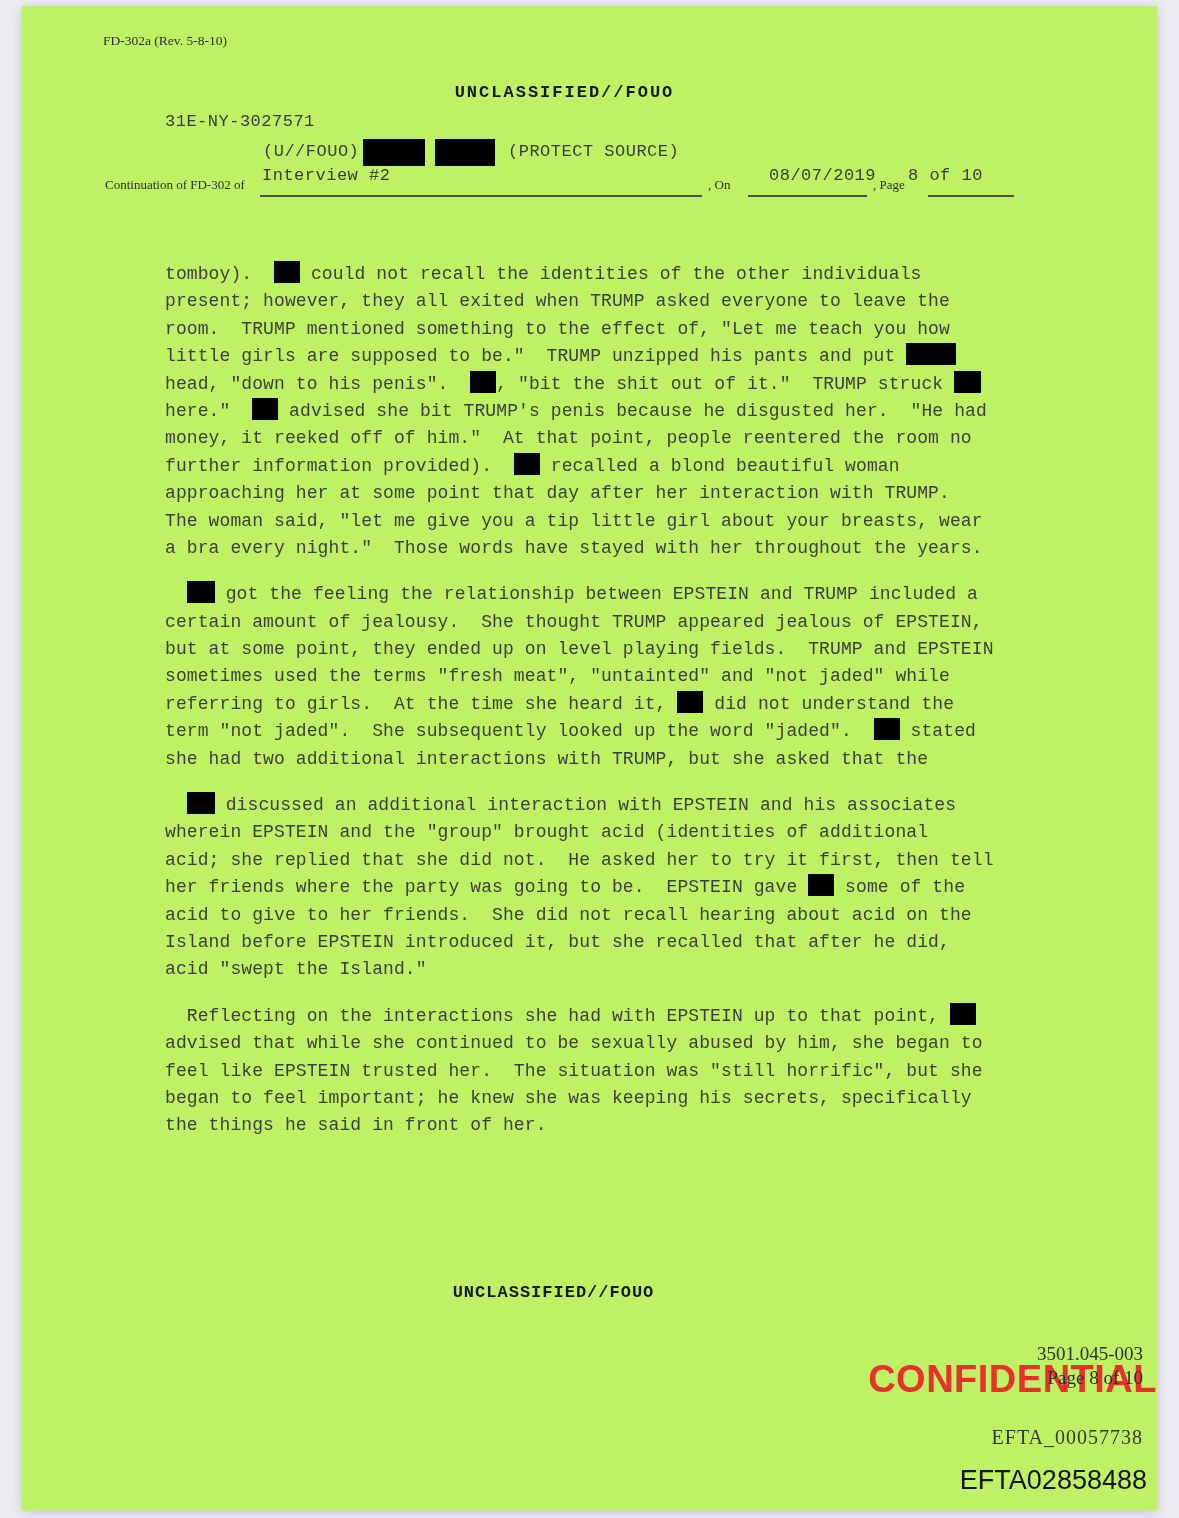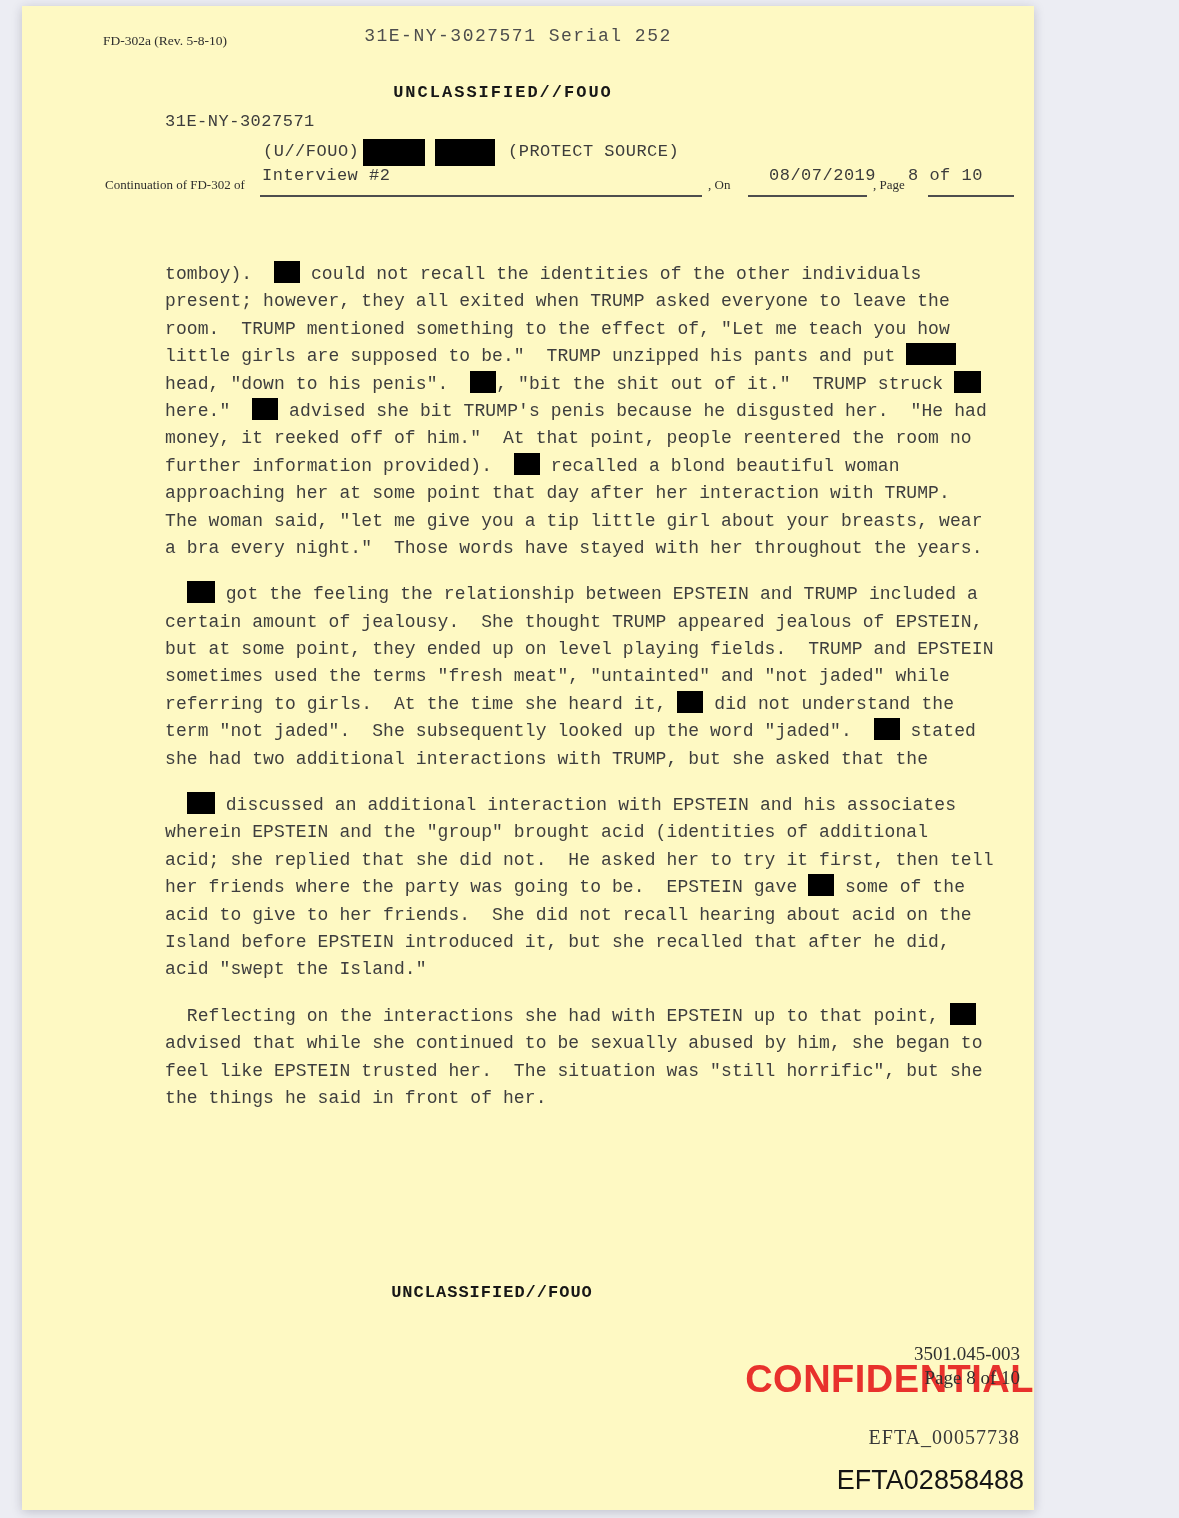--- a/index.html
+++ b/index.html
@@ -3,22 +3,22 @@
 <meta charset="utf-8">
 <style>
   html,body{margin:0;padding:0;}
   body{
     width:1179px;height:1518px;
     background:#ecedf3;
     position:relative;overflow:hidden;
     font-family:"Liberation Sans",sans-serif;
   }
   .page{
-    position:absolute;left:22px;top:6px;width:1012px;height:1504px;
-    background:#fef9c3;
+    position:absolute;left:22px;top:6px;width:1135px;height:1504px;
+    background:#bef264;
     box-shadow:0 2px 10px rgba(40,40,70,.22);
   }
 
   
   .form-label{position:absolute;left:81px;top:27px;font-family:"Liberation Serif",serif;font-size:13.5px;color:#2e2e2e;}
   .serial-line{position:absolute;top:20px;left:0;width:100%;text-align:center;transform:translateX(-10px);
     font-family:"Liberation Mono",monospace;font-size:18px;letter-spacing:1.5px;color:#4d4d4d;}
   .classification-top{position:absolute;top:77px;left:0;width:100%;text-align:center;transform:translateX(-25px);
     font-family:"Liberation Mono",monospace;font-weight:bold;font-size:17px;letter-spacing:2px;color:#171717;}
   .case-number{position:absolute;left:143px;top:106px;font-family:"Liberation Mono",monospace;font-size:17px;letter-spacing:.5px;color:#3c3c3c;}
@@ -60,21 +60,20 @@
     font-family:"Liberation Serif",serif;font-size:19px;line-height:24px;color:#2f2f2f;}
   .bates-serif{position:absolute;top:1420px;right:14px;font-family:"Liberation Serif",serif;font-size:20px;letter-spacing:1px;color:#383838;}
   .bates-sans{position:absolute;top:1459px;right:10px;font-family:"Liberation Sans",sans-serif;font-size:27px;color:#141414;}
 </style>
 </head>
 <body>
 
 <div class="page">
 
   <div class="form-label">FD-302a (Rev. 5-8-10)</div>
-  <div class="serial-line">31E-NY-3027571 Serial 252</div>
   <div class="classification-top">UNCLASSIFIED//FOUO</div>
   <div class="case-number">31E-NY-3027571</div>
 
   <div class="source-row">
     <span class="src-prefix">(U//FOUO)</span>
     <span class="redact-blk redact-a"></span>
     <span class="redact-blk redact-b"></span>
     <span class="src-suffix">(PROTECT SOURCE)</span>
   </div>
 
@@ -119,20 +118,21 @@
         <div class="line">acid; she replied that she did not.  He asked her to try it first, then tell</div>
         <div class="line">her friends where the party was going to be.  EPSTEIN gave <span class="redact" style="width: 26px;"></span> some of the</div>
         <div class="line">acid to give to her friends.  She did not recall hearing about acid on the</div>
         <div class="line">Island before EPSTEIN introduced it, but she recalled that after he did,</div>
         <div class="line">acid "swept the Island."</div>
       </div>
       <div class="para">
         <div class="line">  Reflecting on the interactions she had with EPSTEIN up to that point, <span class="redact" style="width: 26px;"></span></div>
         <div class="line">advised that while she continued to be sexually abused by him, she began to</div>
         <div class="line">feel like EPSTEIN trusted her.  The situation was "still horrific", but she</div>
+        <div class="line">began to feel important; he knew she was keeping his secrets, specifically</div>
         <div class="line">the things he said in front of her.</div>
       </div>
     </div>
 
   <div class="classification-bottom">UNCLASSIFIED//FOUO</div>
   <div class="confidential" style="color: rgb(232, 49, 44);">CONFIDENTIAL</div>
   <div class="exhibit-block">
     <div>3501.045-003</div>
     <div>Page 8 of 10</div>
   </div>

